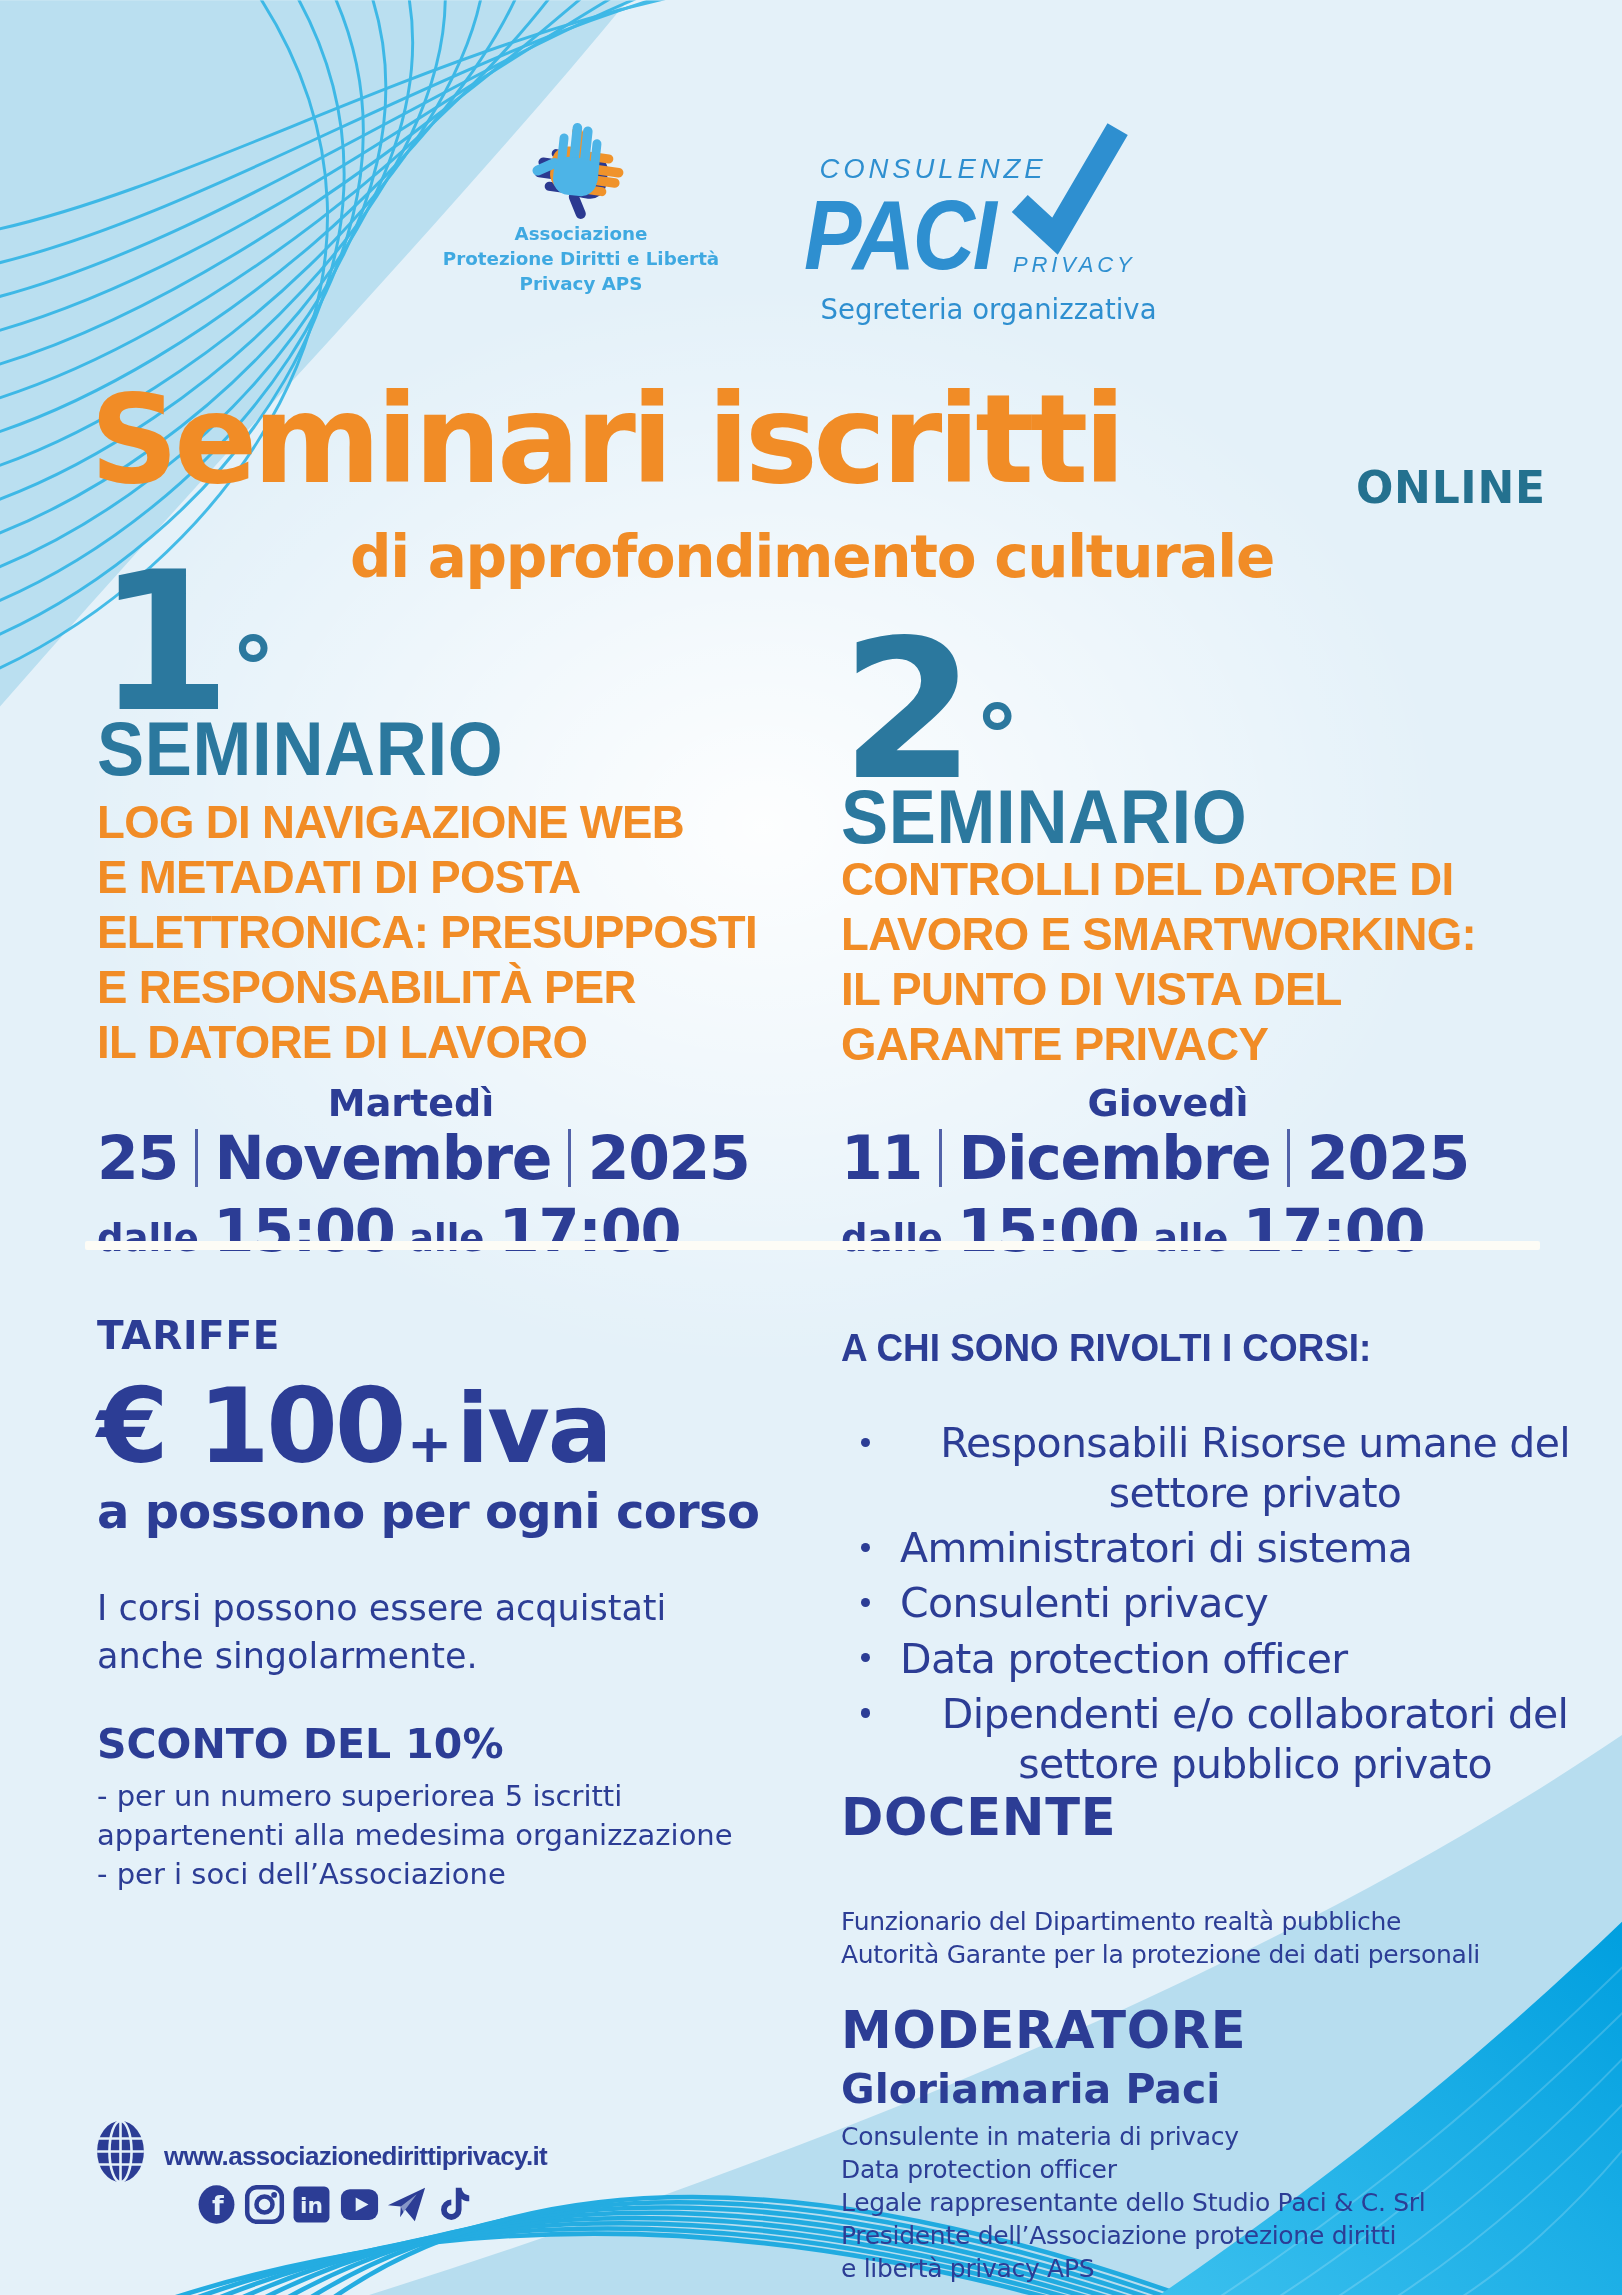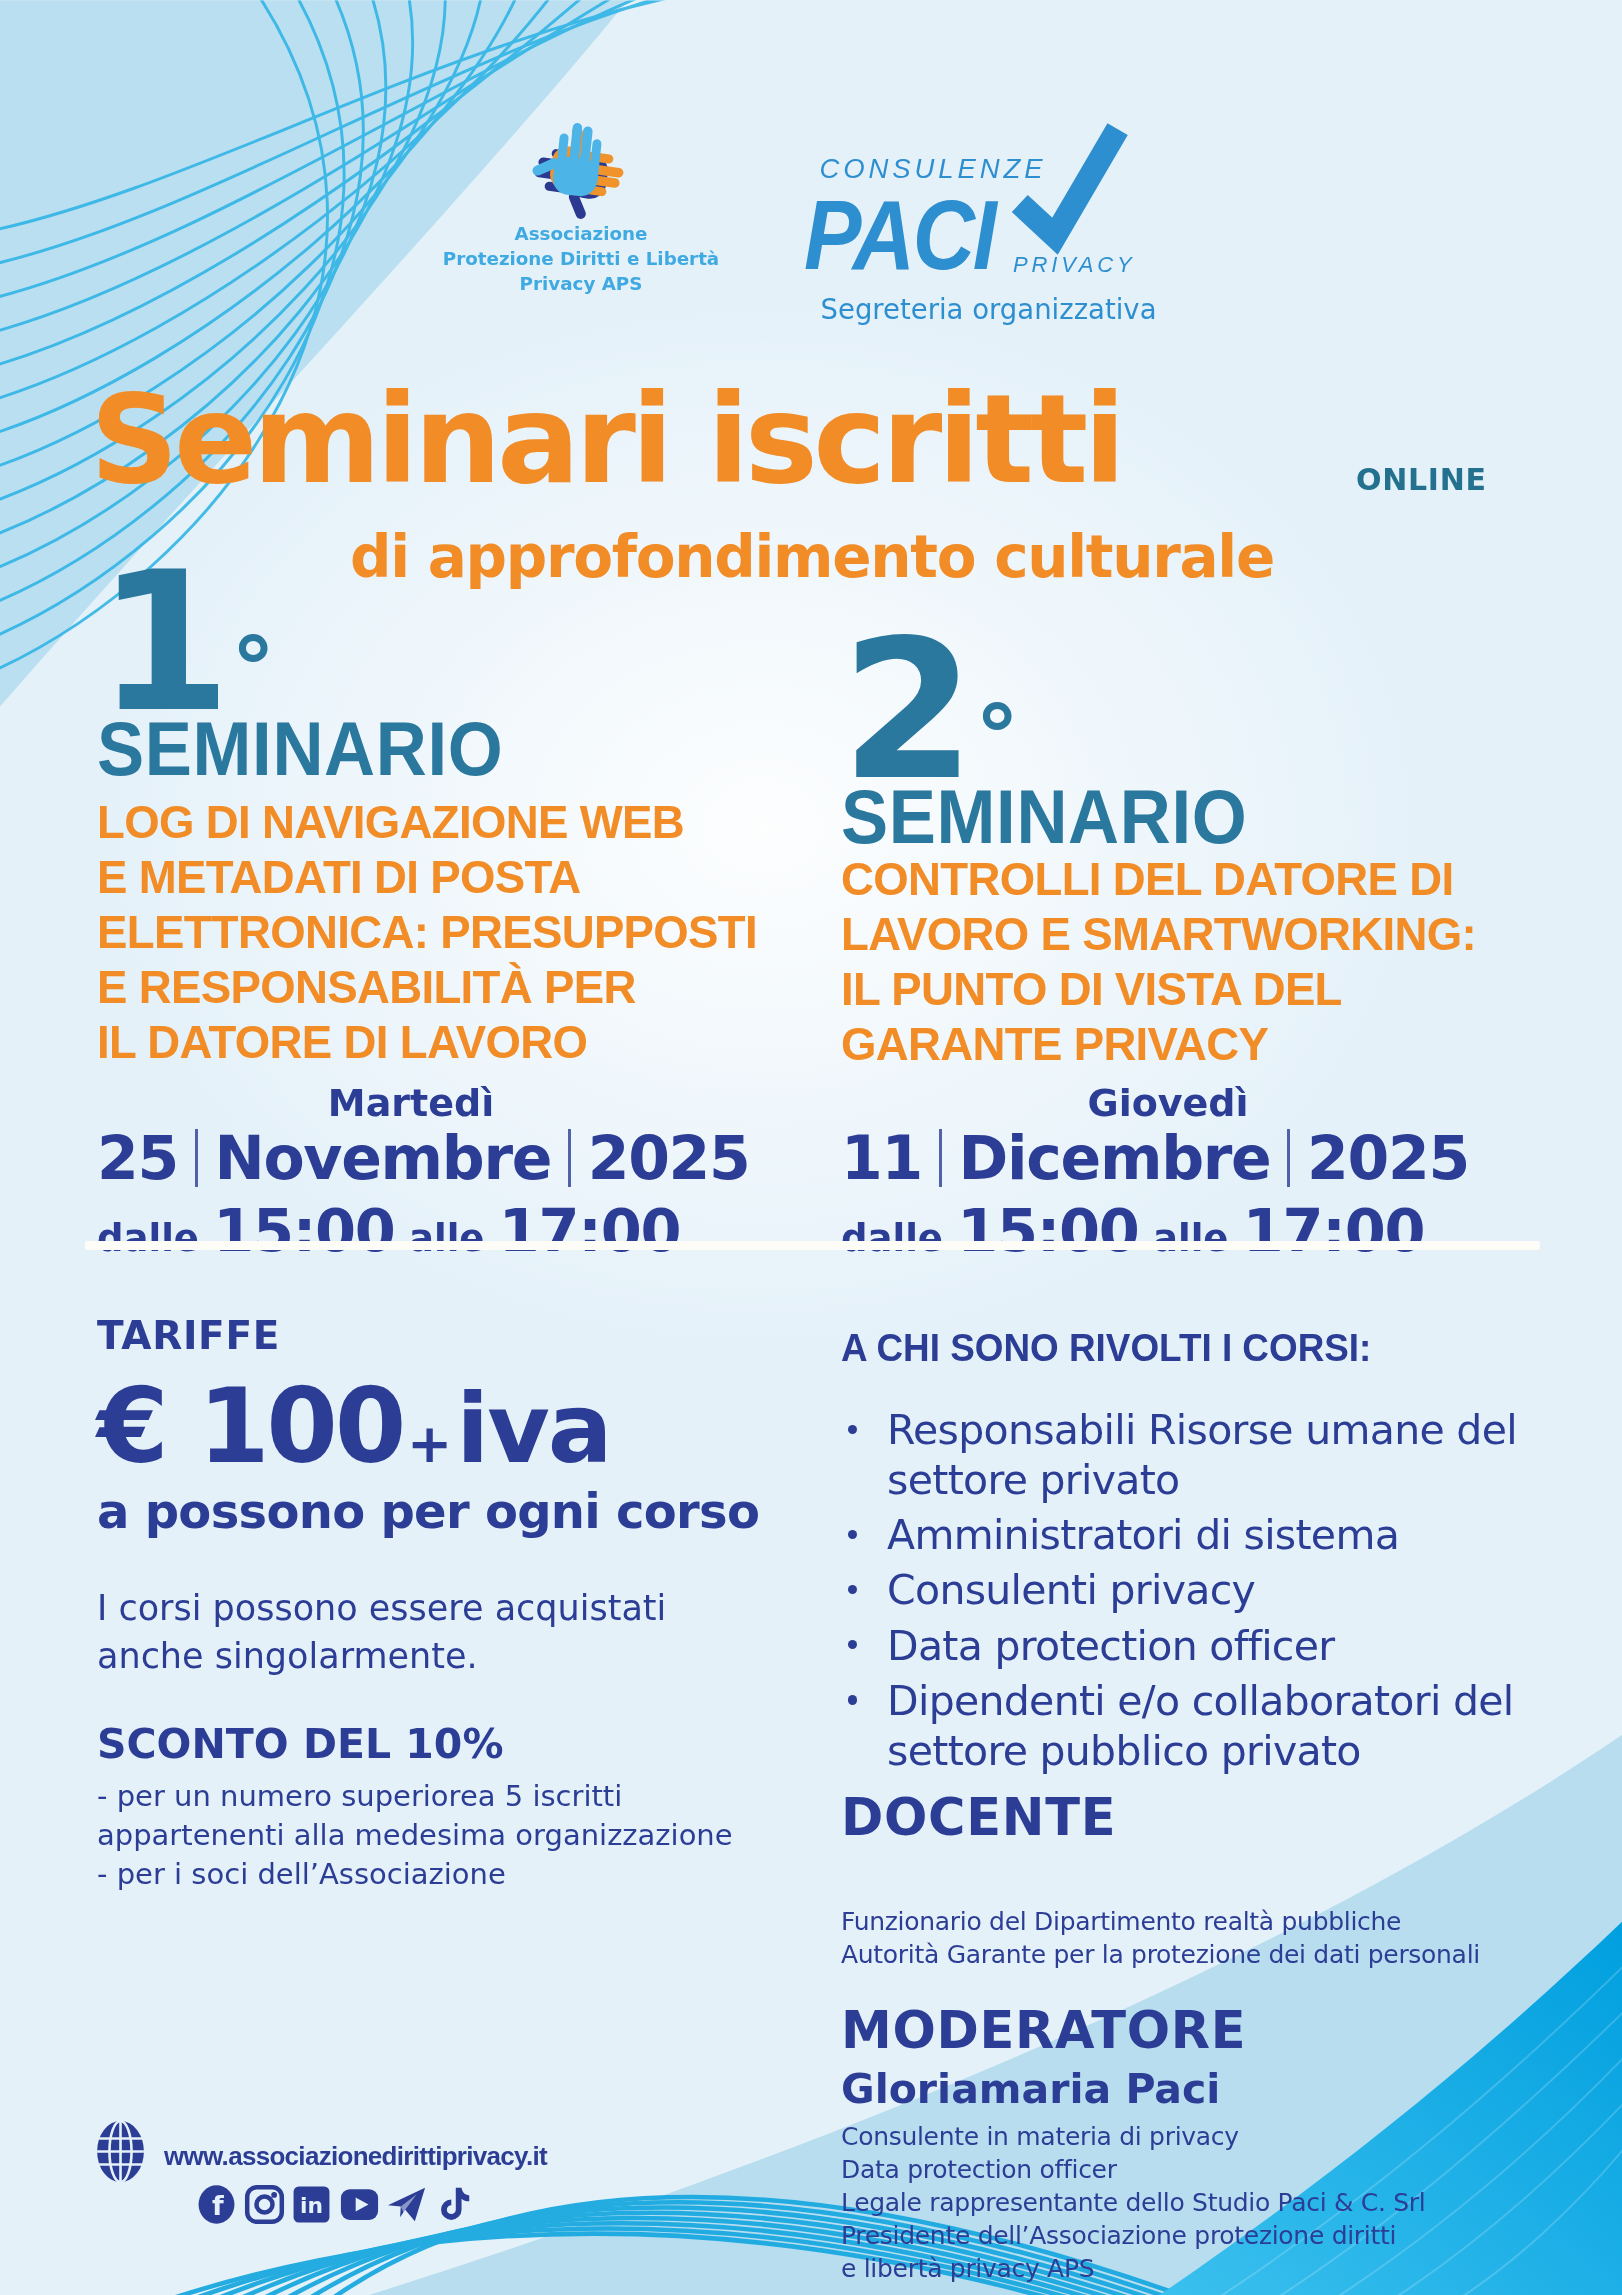--- a/index.html
+++ b/index.html
@@ -26,21 +26,21 @@
   .paci-name{left:11.8px;top:51px;font-family:"Liberation Sans",sans-serif;
     font-style:italic;font-weight:bold;font-size:98px;letter-spacing:-2.6px;color:#2e8fd0;
     transform:scaleX(.88);transform-origin:left;}
   #paci-check{left:216px;top:-7.9px;}
   .paci-privacy{left:221px;top:124px;font-family:"Liberation Sans",sans-serif;
     font-style:italic;font-size:22px;letter-spacing:3.9px;color:#2e8fd0;text-align:center;}
   .paci-caption{left:-13px;top:165px;width:419px;text-align:center;
     font-size:27.5px;color:#2e8fd0;}
   
   .title-main{left:90px;top:368px;font-size:123px;font-weight:bold;letter-spacing:-4.6px;color:#f18c26;}
-  .title-online{left:1356px;top:462px;font-size:30px;font-weight:bold;letter-spacing:0.7px;color:#24718f;}
+  .title-online{left:1356px;top:462px;font-size:44px;font-weight:bold;letter-spacing:0.7px;color:#24718f;}
   .title-sub{left:92px;top:523px;width:1440px;text-align:center;
     font-size:58px;font-weight:bold;letter-spacing:-1.3px;color:#f18c26;}
   
   .sem-num{font-weight:bold;color:#2b789e;line-height:1;}
   .sem-num .n{font-size:193px;}
   .sem-num .deg{font-size:88px;vertical-align:super;position:relative;top:-5.2px;}
   #num1{left:97px;top:546px;}
   #num2{left:841px;top:614px;}
   .sem-label{font-family:"Liberation Sans",sans-serif;font-size:76px;font-weight:bold;
     color:#2b789e;letter-spacing:0.7px;transform:scaleX(.93);transform-origin:left;}
@@ -69,21 +69,21 @@
   .price-big{font-size:103px;font-weight:bold;letter-spacing:-3.3px;}
   .price-plus{font-size:54px;font-weight:bold;}
   .price-iva{font-size:96px;font-weight:bold;letter-spacing:-2px;}
   .per-line{left:97px;top:1483px;font-size:48px;font-weight:bold;letter-spacing:-0.7px;}
   .note{left:97px;top:1584px;font-size:35px;line-height:48px;}
   .discount-h{left:97px;top:1720px;font-size:41px;font-weight:bold;}
   .discount{left:97px;top:1777px;font-size:29px;line-height:39px;}
   
   .audience-h{left:841px;top:1327px;font-family:"Liberation Sans",sans-serif;
     font-size:38px;font-weight:bold;letter-spacing:0;transform:scaleX(.97);transform-origin:left;}
-  .audience-list{left:841px;top:1402px;width:753px;list-style:none;margin:3px;padding:0;}
+  .audience-list{left:841px;top:1402px;width:753px;list-style:none;margin:16px;padding:0;text-align:center;}
   .audience-list li{display:flex;margin-bottom:5.2px;}
   .dot{flex:0 0 9.2px;width:9.2px;height:9.2px;border-radius:50%;background:#2c3d95;margin:19.6px 30px 0 3.9px;}
   .bt{font-size:41px;line-height:50px;letter-spacing:-0.7px;}
   
   .sec-h{font-size:51px;font-weight:bold;letter-spacing:0.7px;}
   .sec-name{font-size:41px;font-weight:bold;}
   .sec-desc{font-size:25px;line-height:33px;letter-spacing:-0.3px;}
   #docente-h{left:841px;top:1788px;}
   #docente-name{left:841px;top:1852px;}
   #docente-desc{left:841px;top:1905px;}

